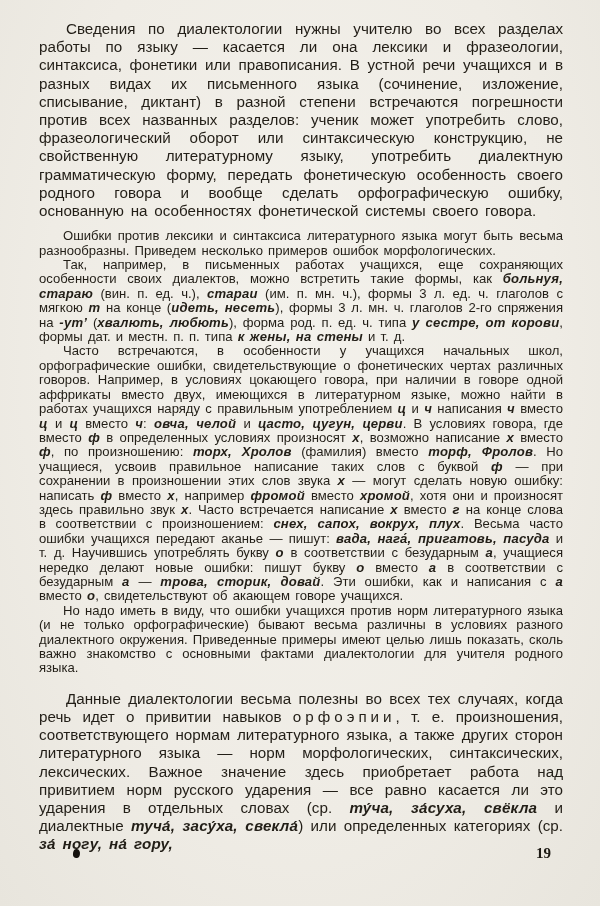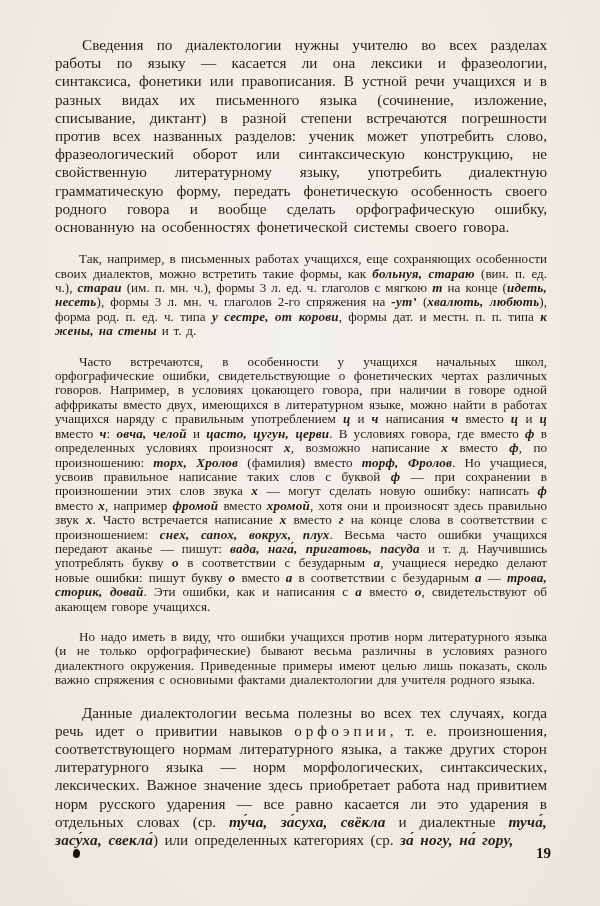--- a/index.html
+++ b/index.html
@@ -13,23 +13,23 @@
     position: absolute; inset: 0;
     background: radial-gradient(ellipse at 50% 38%, #f3f1eb 0%, #efece5 60%, #e8e5dd 100%);
     color: #221e17;
   }
   .text-block {
     position: absolute;
     left: 39px; top: 20px;
     width: 524px;
   }
   .text-block p {
-    margin: 16px;
+    margin: 0;
     text-align: justify;
-    font-family: Liberation Serif, serif;
+    font-family: Liberation Sans, sans-serif;
     color: #221e17;
   }
   p.normal {
     font-size: 15.2px;
     line-height: 18.2px;
     word-spacing: 2.5px;
     text-indent: 27px;
   }
   p.small {
     font-size: 13.1px;
@@ -63,22 +63,23 @@
     color: #1d1a14;
     margin-left: 44px;
   }
 </style>
 </head>
 <body>
 
 <div class="page">
   <div class="text-block">
       <p class="normal"><span>Сведения по диалектологии нужны учителю во всех разделах работы по языку — касается ли она лексики и фразеологии, синтаксиса, фонетики или правописания. В устной речи учащихся и в разных видах их письменного языка (сочинение, изложение, списывание, диктант) в разной степени встречаются погрешности против всех названных разделов: ученик может употребить слово, фразеологический оборот или синтаксическую конструкцию, не свойственную литературному языку, употребить диалектную грамматическую форму, передать фонетическую особенность своего родного говора и вообще сделать орфографическую ошибку, основанную на особенностях фонетической системы своего говора.</span></p>
+      <p class="small gap-small"><span>Ошибки против лексики и синтаксиса литературного языка могут быть весьма разнообразны. Приведем несколько примеров ошибок морфологических.</span></p>
       <p class="small"><span>Так, например, в письменных работах учащихся, еще сохраняющих особенности своих диалектов, можно встретить такие формы, как </span><span class="em">больнуя, стараю</span><span> (вин. п. ед. ч.), </span><span class="em">стараи</span><span> (им. п. мн. ч.), формы 3 л. ед. ч. глаголов с мягкою </span><span class="em">т</span><span> на конце (</span><span class="em">идеть, несеть</span><span>), формы 3 л. мн. ч. глаголов 2-го спряжения на </span><span class="em">-ут’</span><span> (</span><span class="em">хвалють, любють</span><span>), форма род. п. ед. ч. типа </span><span class="em">у сестре, от корови</span><span>, формы дат. и местн. п. п. типа </span><span class="em">к жены, на стены</span><span> и т. д.</span></p>
       <p class="small"><span>Часто встречаются, в особенности у учащихся начальных школ, орфографические ошибки, свидетельствующие о фонетических чертах различных говоров. Например, в условиях цокающего говора, при наличии в говоре одной аффрикаты вместо двух, имеющихся в литературном языке, можно найти в работах учащихся наряду с правильным употреблением </span><span class="em">ц</span><span> и </span><span class="em">ч</span><span> написания </span><span class="em">ч</span><span> вместо </span><span class="em">ц</span><span> и </span><span class="em">ц</span><span> вместо </span><span class="em">ч</span><span>: </span><span class="em">овча, челой</span><span> и </span><span class="em">цасто, цугун, церви</span><span>. В условиях говора, где вместо </span><span class="em">ф</span><span> в определенных условиях произносят </span><span class="em">х</span><span>, возможно написание </span><span class="em">х</span><span> вместо </span><span class="em">ф</span><span>, по произношению: </span><span class="em">торх, Хролов</span><span> (фамилия) вместо </span><span class="em">торф, Фролов</span><span>. Но учащиеся, усвоив правильное написание таких слов с буквой </span><span class="em">ф</span><span> — при сохранении в произношении этих слов звука </span><span class="em">х</span><span> — могут сделать новую ошибку: написать </span><span class="em">ф</span><span> вместо </span><span class="em">х</span><span>, например </span><span class="em">фромой</span><span> вместо </span><span class="em">хромой</span><span>, хотя они и произносят здесь правильно звук </span><span class="em">х</span><span>. Часто встречается написание </span><span class="em">х</span><span> вместо </span><span class="em">г</span><span> на конце слова в соответствии с произношением: </span><span class="em">снех, сапох, вокрух, плух</span><span>. Весьма часто ошибки учащихся передают аканье — пишут: </span><span class="em">вада, нага́, пригатовь, пасуда</span><span> и т. д. Научившись употреблять букву </span><span class="em">о</span><span> в соответствии с безударным </span><span class="em">а</span><span>, учащиеся нередко делают новые ошибки: пишут букву </span><span class="em">о</span><span> вместо </span><span class="em">а</span><span> в соответствии с безударным </span><span class="em">а</span><span> — </span><span class="em">трова, сторик, довай</span><span>. Эти ошибки, как и написания с </span><span class="em">а</span><span> вместо </span><span class="em">о</span><span>, свидетельствуют об акающем говоре учащихся.</span></p>
-      <p class="small"><span>Но надо иметь в виду, что ошибки учащихся против норм литературного языка (и не только орфографические) бывают весьма различны в условиях разного диалектного окружения. Приведенные примеры имеют целью лишь показать, сколь важно спряжения с основными фактами диалектологии для учителя родного языка.</span></p>
+      <p class="small"><span>Но надо иметь в виду, что ошибки учащихся против норм литературного языка (и не только орфографические) бывают весьма различны в условиях разного диалектного окружения. Приведенные примеры имеют целью лишь показать, сколь важно знакомство с основными фактами диалектологии для учителя родного языка.</span></p>
       <p class="normal gap-large"><span>Данные диалектологии весьма полезны во всех тех случаях, когда речь идет о привитии навыков </span><span class="spaced">орфоэпии</span><span>, т. е. произношения, соответствующего нормам литературного языка, а также других сторон литературного языка — норм морфологических, синтаксических, лексических. Важное значение здесь приобретает работа над привитием норм русского ударения — все равно касается ли это ударения в отдельных словах (ср. </span><span class="em">ту́ча, за́суха, свёкла</span><span> и диалектные </span><span class="em">туча́, засу́ха, свекла́</span><span>) или определенных категориях (ср. </span><span class="em">за́ ногу, на́ гору,</span></p>
     </div>
   <div class="footer">
     <span class="ink-spot"></span>
     <span class="page-number">19</span>
   </div>
 </div>
 
 </body></html>

